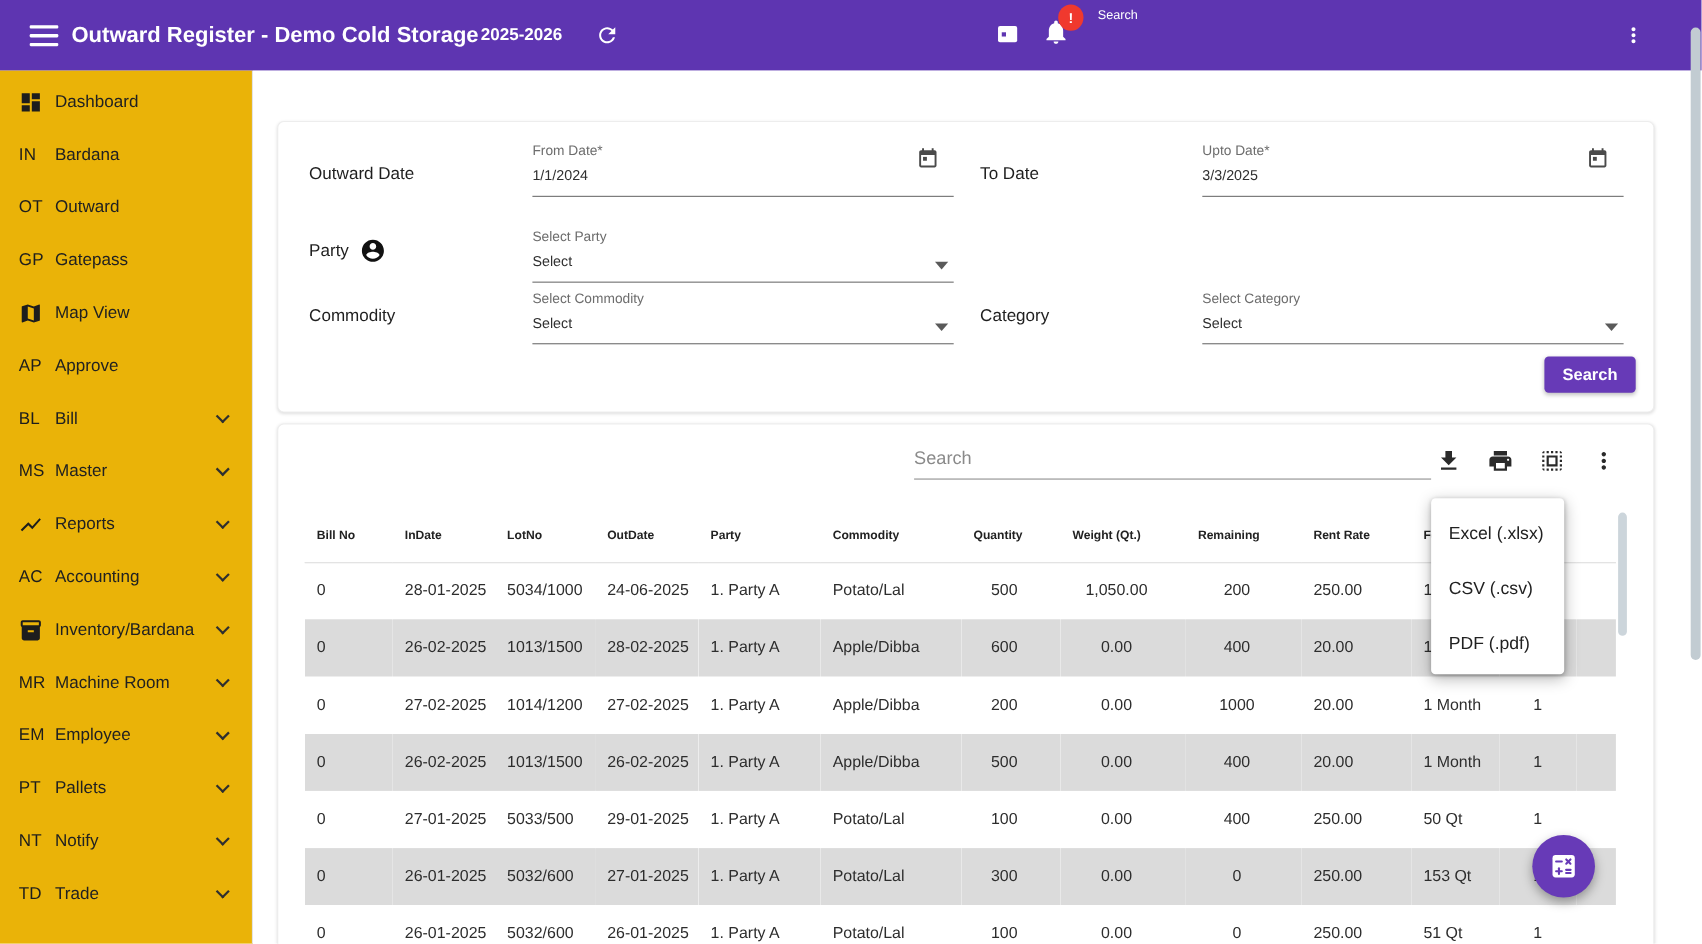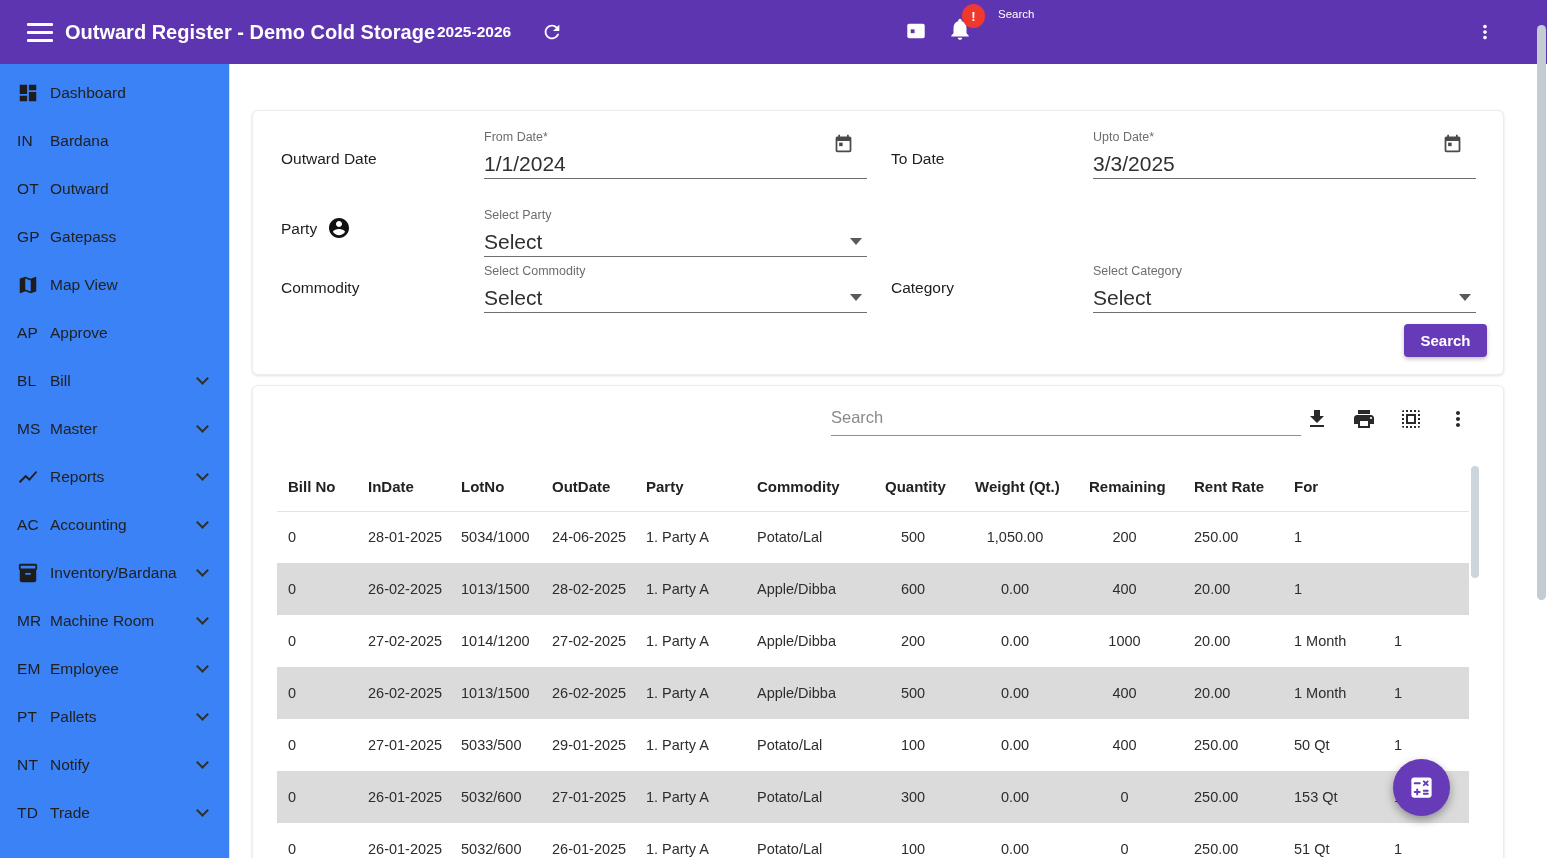--- a/index.html
+++ b/index.html
@@ -18,59 +18,59 @@
   .fin-year{position:absolute;left:437px;top:0;line-height:64px;font-size:15.5px;font-weight:bold;color:#fff;}
   .refresh-btn{position:absolute;left:541px;top:21px;width:22px;height:22px;}
   .pip-btn{position:absolute;left:905px;top:20px;width:22px;height:22px;}
   .bell-btn{position:absolute;left:947px;top:16px;width:26px;height:26px;}
   .badge{position:absolute;left:962px;top:4px;width:23px;height:24px;border-radius:50%;background:var(--badge);
     color:#fff;font-size:13px;font-weight:bold;display:flex;align-items:center;justify-content:center;}
   .hdr-search{position:absolute;left:998px;top:8px;font-size:11.5px;color:#fff;}
   .kebab-btn{position:absolute;left:1474px;top:21px;width:22px;height:22px;}
 
   
-  .sidebar{position:absolute;left:0;top:64px;width:230px;height:794px;background:#3b82f6;
+  .sidebar{position:absolute;left:0;top:64px;width:230px;height:794px;background:#eab308;
     border-right:1px solid #e3e3e3;z-index:5;padding-top:5px;}
   .s-item{display:flex;align-items:center;height:48px;padding-left:17px;cursor:pointer;color:#1f1f1f;}
   .s-ic{width:33px;flex:0 0 33px;display:flex;align-items:center;font-weight:normal;font-size:15.5px;color:#1d1d1d;letter-spacing:.2px;}
   .s-lbl{font-size:15.5px;color:#212121;white-space:nowrap;}
   .chev{width:9px;height:9px;border-right:2px solid #2f2f2f;border-bottom:2px solid #2f2f2f;
     transform:rotate(45deg);margin:-5px 22px 0 auto;flex:0 0 9px;}
 
   
   .content{position:absolute;left:230px;top:64px;width:1317px;height:794px;background:#fff;overflow:hidden;}
   .card{position:absolute;background:#fff;border:1px solid #ededed;border-radius:6px;
     box-shadow:0 1px 3px rgba(0,0,0,.13);}
 
   
   .filter-card{left:22px;top:46px;width:1252px;height:265px;}
   .flabel{position:absolute;font-size:15.5px;color:#1e1e1e;white-space:nowrap;}
   .field{position:absolute;height:52px;border-bottom:1px solid #6f6f6f;cursor:pointer;}
   .f-label{font-size:12.5px;color:#6d6d6d;padding-top:3px;}
-  .f-value{font-size:21px;color:#303030;margin-top:8px;}
+  .f-value{font-size:13px;color:#303030;margin-top:8px;}
   .cal-ic{position:absolute;right:13px;top:6px;}
   .dd-arrow{position:absolute;right:5px;bottom:11px;width:0;height:0;
     border-left:6px solid transparent;border-right:6px solid transparent;border-top:7px solid #5a5a5a;}
   .party-ic{position:absolute;left:74px;top:105px;}
   .search-btn{position:absolute;right:16px;top:213px;width:83px;height:33px;background:var(--accent);
     color:#fff;font-weight:bold;font-size:15px;border:none;border-radius:4px;cursor:pointer;
     font-family:inherit;box-shadow:0 2px 4px rgba(0,0,0,.25);}
 
   
   .table-card{left:22px;top:321px;width:1252px;height:545px;}
   .tbl-search{position:absolute;left:578px;top:18px;width:470px;}
   .tbl-search input{width:470px;border:none;outline:none;border-bottom:1px solid #8f8f8f;
     font-size:16.5px;color:#333;padding:4px 0 8px 0;font-family:inherit;background:transparent;}
   .tbl-search input::placeholder{color:#8a8a8a;}
   .tbl-icons{position:absolute;left:1050px;top:19px;display:flex;gap:19px;}
   .ic-btn{width:28px;height:28px;border:none;background:transparent;cursor:pointer;display:flex;
     align-items:center;justify-content:center;padding:0;}
 
   table.grid{position:absolute;left:24px;top:77px;width:1192px;border-collapse:collapse;table-layout:fixed;}
-  table.grid th{height:48px;text-align:left;font-weight:bold;font-size:15px;color:#222;
+  table.grid th{height:48px;text-align:left;font-weight:bold;font-size:11px;color:#222;
     padding:0 0 0 11px;border-bottom:1px solid #e3e3e3;white-space:nowrap;overflow:hidden;cursor:pointer;}
   table.grid td{height:52px;font-size:14.5px;color:#2d2d2d;padding:0 0 0 11px;white-space:nowrap;overflow:hidden;}
   table.grid tbody tr{cursor:pointer;}
   table.grid tbody tr:nth-child(even){background:var(--row-stripe);}
   table.grid .num{text-align:center;padding:0 12px 0 0;}
   table.grid .ctr{text-align:center;padding:0;}
   table.grid .tcol{padding-left:36px;}
 
   .export-menu{position:absolute;left:1048px;top:67px;width:121px;height:160px;background:#fff;
     border-radius:4px;box-shadow:0 4px 14px rgba(0,0,0,.28),0 1px 4px rgba(0,0,0,.2);z-index:12;padding-top:8px;}
@@ -437,20 +437,25 @@
               <td class="num">0.00</td>
               <td class="num">0</td>
               <td>250.00</td>
               <td>51 Qt</td>
               <td class="ctr">1</td>
               <td class="tcol"></td>
             </tr>
           </tbody>
       </table>
 
+      <div class="export-menu" id="export-menu">
+          <div class="m-item">Excel (.xlsx)</div>
+          <div class="m-item">CSV (.csv)</div>
+          <div class="m-item">PDF (.pdf)</div>
+        </div>
       <div class="inner-thumb"></div>
     </section>
 
     <button class="fab">
       <svg width="27" height="27" viewBox="0 0 24 24">
         <rect x="3" y="3" width="18" height="18" rx="2.5" fill="#fff"></rect>
         <g stroke="#673AB7" stroke-width="1.7" stroke-linecap="round">
           <line x1="5.9" y1="8.2" x2="10.5" y2="8.2"></line>
           <line x1="14.1" y1="6.5" x2="17.5" y2="9.9"></line>
             <line x1="17.5" y1="6.5" x2="14.1" y2="9.9"></line>

